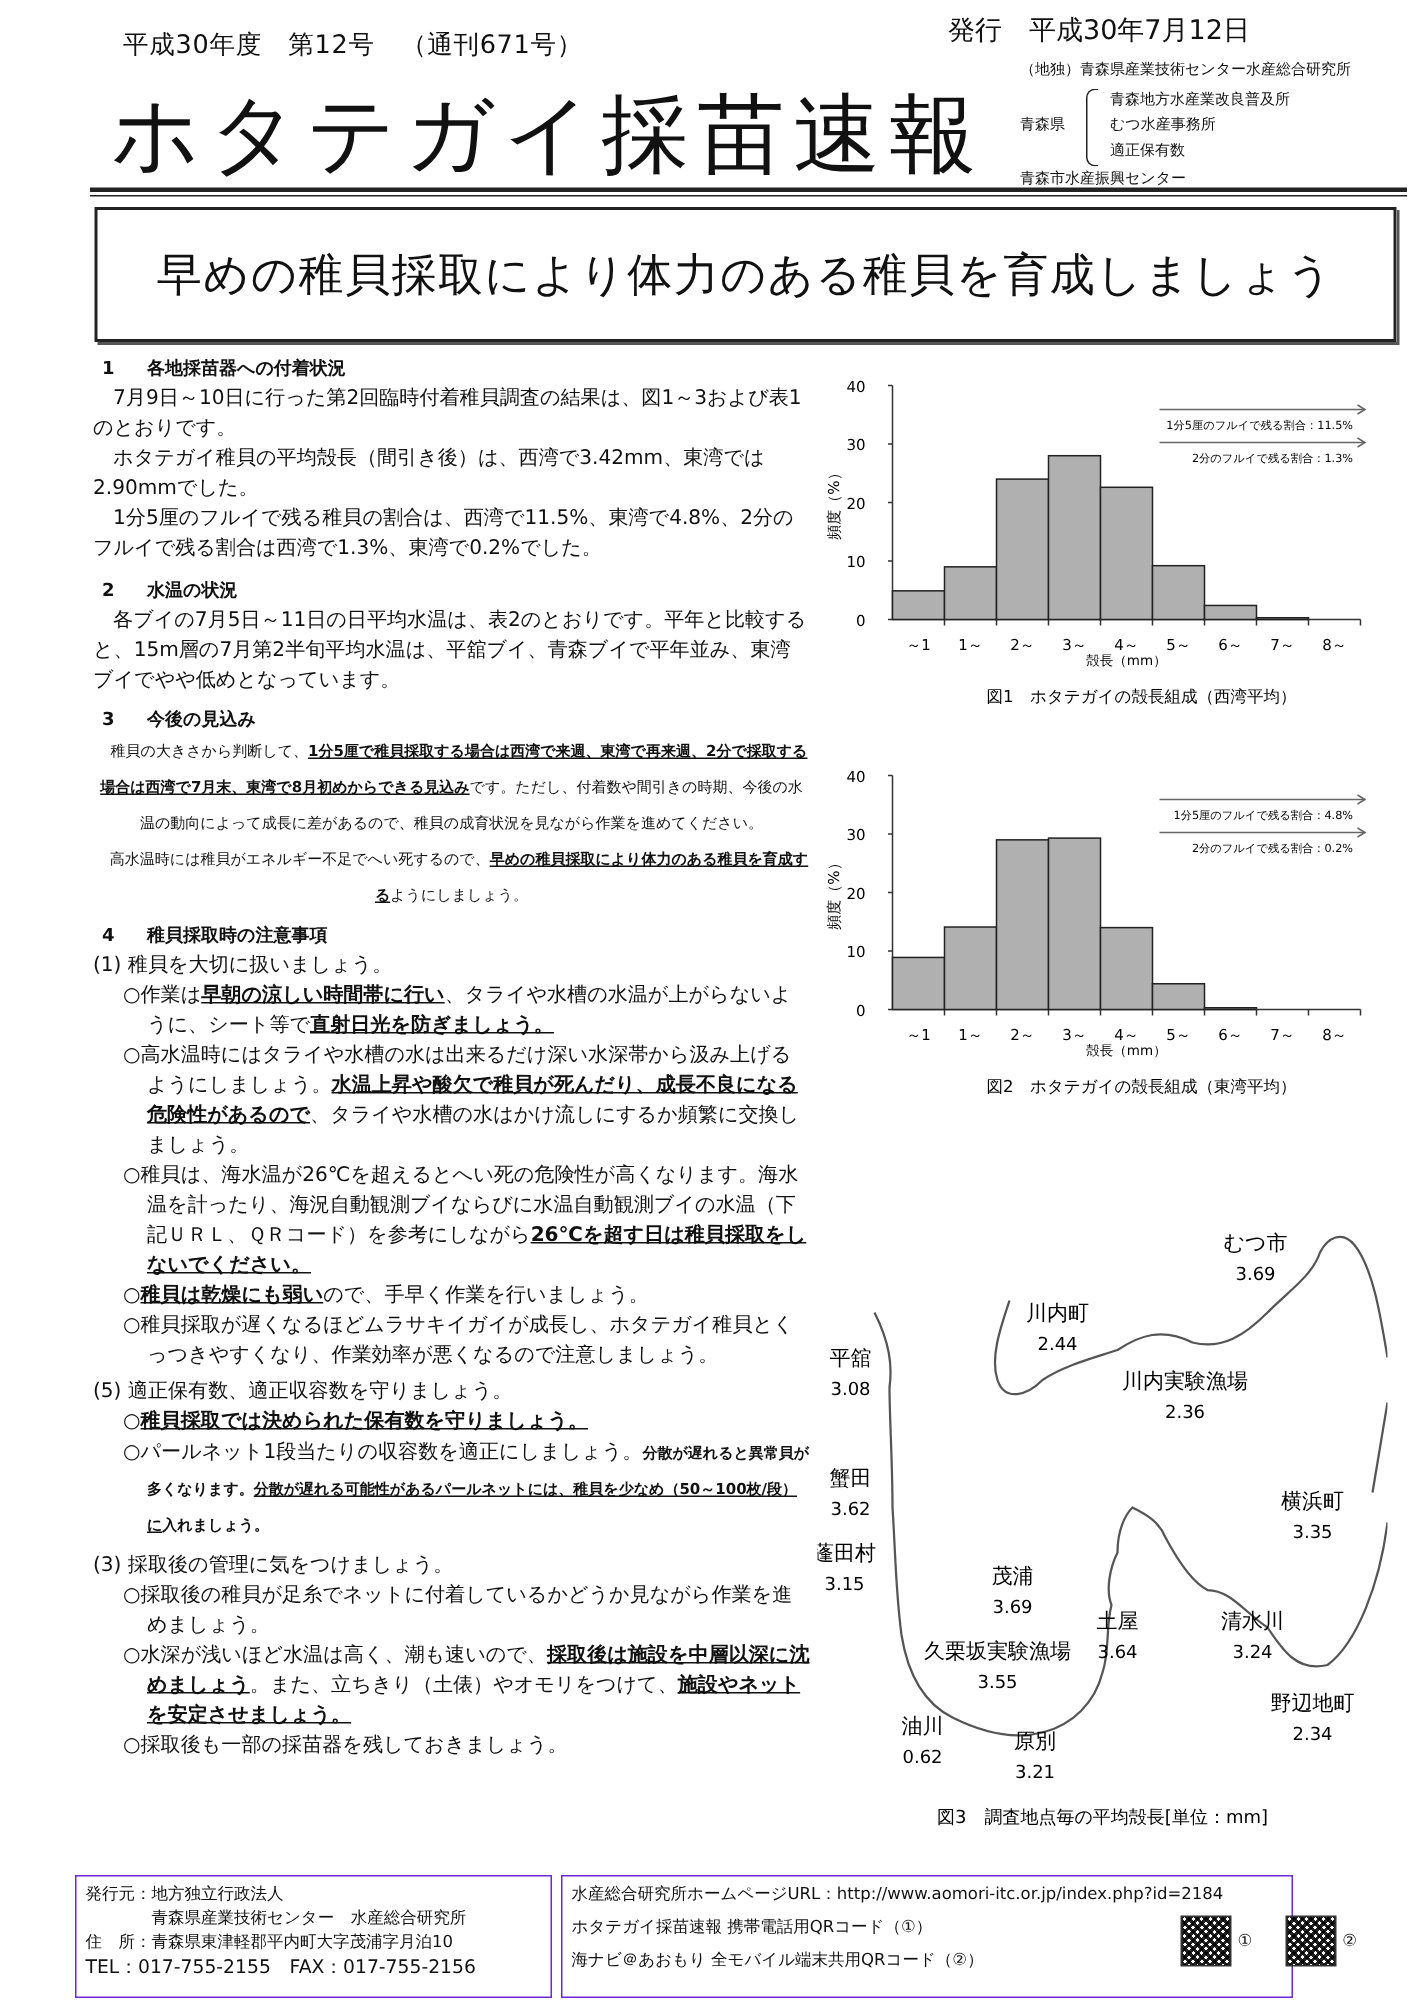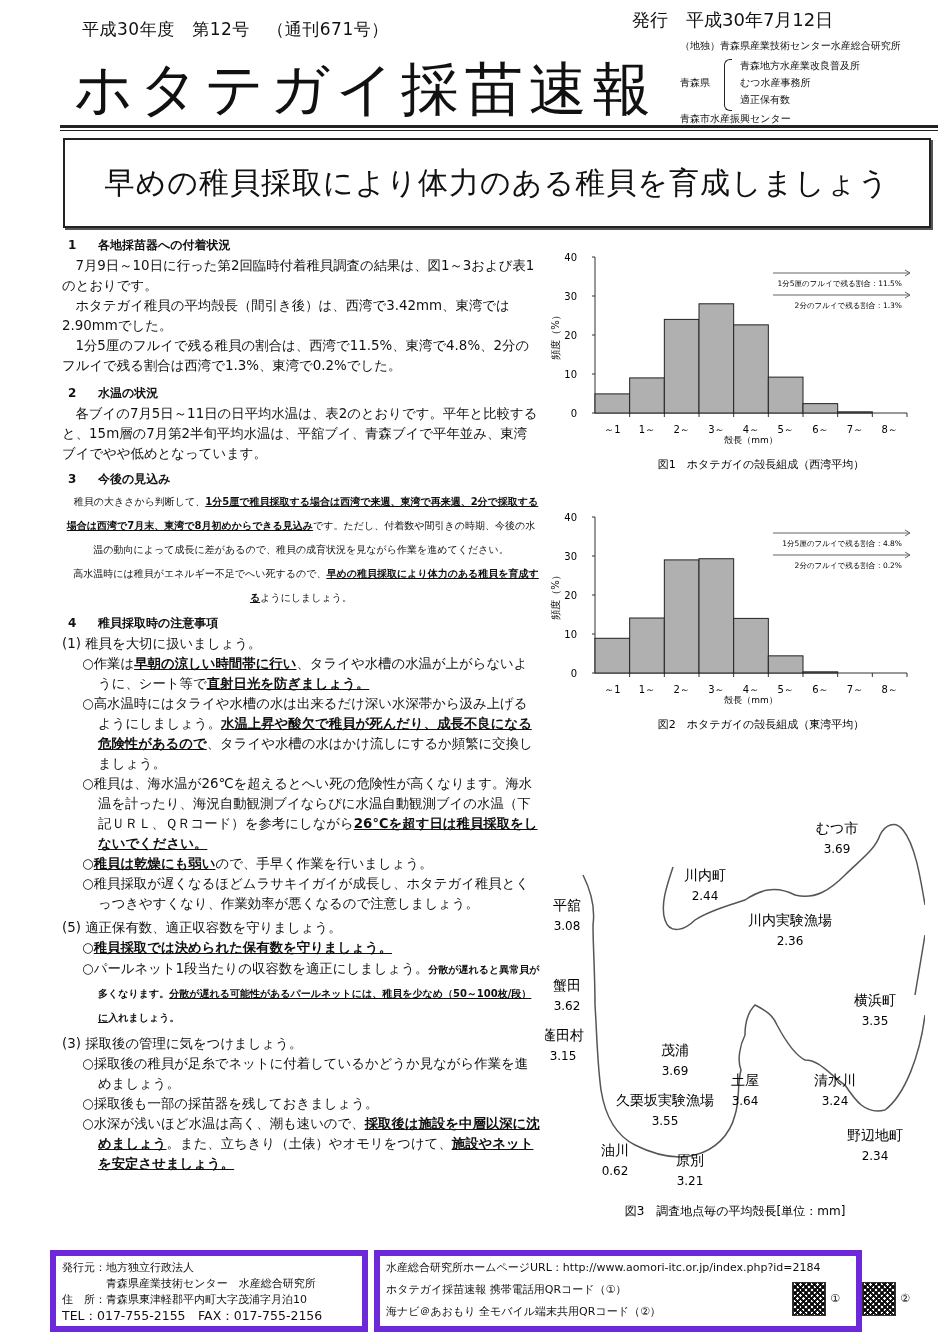--- a/index.html
+++ b/index.html
@@ -22,21 +22,21 @@
   .col { left: 62px; top: 232px; width: 478px; font-size: 13.4px; line-height: 20px; }
   h2 { font-size: 12px; font-weight: bold; margin: 2px 0 0 0; line-height: 22px; }
   h2 .num { display: inline-block; width: 36px; padding-left: 6px; }
   p { text-indent: 1em; }
   .b { font-weight: bold; }
   .u { text-decoration: underline; }
   .sub { margin-top: 4px; }
   .bul { padding-left: 34px; text-indent: -16px; margin-left: 2px; }
   .big { font-size: 10px; line-height: 24px; text-align: center; }
   svg text { font-family: "DejaVu Sans", sans-serif; }
-  .foot { border: 6px solid #6d28d9; font-size: 11px; line-height: 16px; }
+  .foot { border: 1px solid #6d28d9; font-size: 11px; line-height: 16px; }
   #foot-left { left: 50px; top: 1250px; width: 318px; height: 82px; padding: 4px 6px; }
   #foot-right { left: 374px; top: 1250px; width: 488px; height: 82px; padding: 4px 6px; }
   .qr { width: 34px; height: 34px; border: 1px solid #333; background:
      repeating-linear-gradient(45deg,#222 0 2px,#fff 2px 4px),
      repeating-linear-gradient(-45deg,#222 0 2px,#fff 2px 4px); background-blend-mode: multiply; display: inline-block; }
 </style>
 </head>
 <body>
 
 <div class="abs" id="issue">平成30年度　第12号　（通刊671号）</div>
@@ -74,22 +74,22 @@
   <div class="bul"><span>○稚貝は、海水温が26℃を超えるとへい死の危険性が高くなります。海水温を計ったり、海況自動観測ブイならびに水温自動観測ブイの水温（下記ＵＲＬ、ＱＲコード）を参考にしながら</span><span class="b u">26℃を超す日は稚貝採取をしないでください。</span></div>
   <div class="bul"><span>○</span><span class="b u">稚貝は乾燥にも弱い</span><span>ので、手早く作業を行いましょう。</span></div>
   <div class="bul">○稚貝採取が遅くなるほどムラサキイガイが成長し、ホタテガイ稚貝とくっつきやすくなり、作業効率が悪くなるので注意しましょう。</div>
 
   <div class="sub">(5) 適正保有数、適正収容数を守りましょう。</div>
   <div class="bul"><span>○</span><span class="b u">稚貝採取では決められた保有数を守りましょう。</span></div>
   <div class="bul"><span>○パールネット1段当たりの収容数を適正にしましょう。</span><span class="b big">分散が遅れると異常貝が多くなります。</span><span class="b u big">分散が遅れる可能性があるパールネットには、稚貝を少なめ（50～100枚/段）に</span><span class="b big">入れましょう。</span></div>
 
   <div class="sub">(3) 採取後の管理に気をつけましょう。</div>
   <div class="bul">○採取後の稚貝が足糸でネットに付着しているかどうか見ながら作業を進めましょう。</div>
+  <div class="bul"><span>○水深が浅いほど水温は高く、潮も速いので、</span><span class="b u">採取後は施設を中層以深に沈めましょう</span><span>。また、立ちきり（土俵）やオモリをつけて、</span><span class="b u">施設やネットを安定させましょう。</span></div>
   <div class="bul">○採取後も一部の採苗器を残しておきましょう。</div>
-  <div class="bul"><span>○水深が浅いほど水温は高く、潮も速いので、</span><span class="b u">採取後は施設を中層以深に沈めましょう</span><span>。また、立ちきり（土俵）やオモリをつけて、</span><span class="b u">施設やネットを安定させましょう。</span></div>
 </div>
 
 <svg class="abs" id="chart1" style="left:545px;top:245px" width="380" height="230">
     <line x1="50" y1="12" x2="50" y2="168" stroke="#333"></line>
     <line x1="50" y1="168" x2="362" y2="168" stroke="#333"></line>
     <line x1="47" y1="168" x2="50" y2="168" stroke="#333"></line>
     <text x="32" y="172" font-size="10" text-anchor="end">0</text>
     <line x1="47" y1="129" x2="50" y2="129" stroke="#333"></line>
     <text x="32" y="133" font-size="10" text-anchor="end">10</text>
     <line x1="47" y1="90" x2="50" y2="90" stroke="#333"></line>

